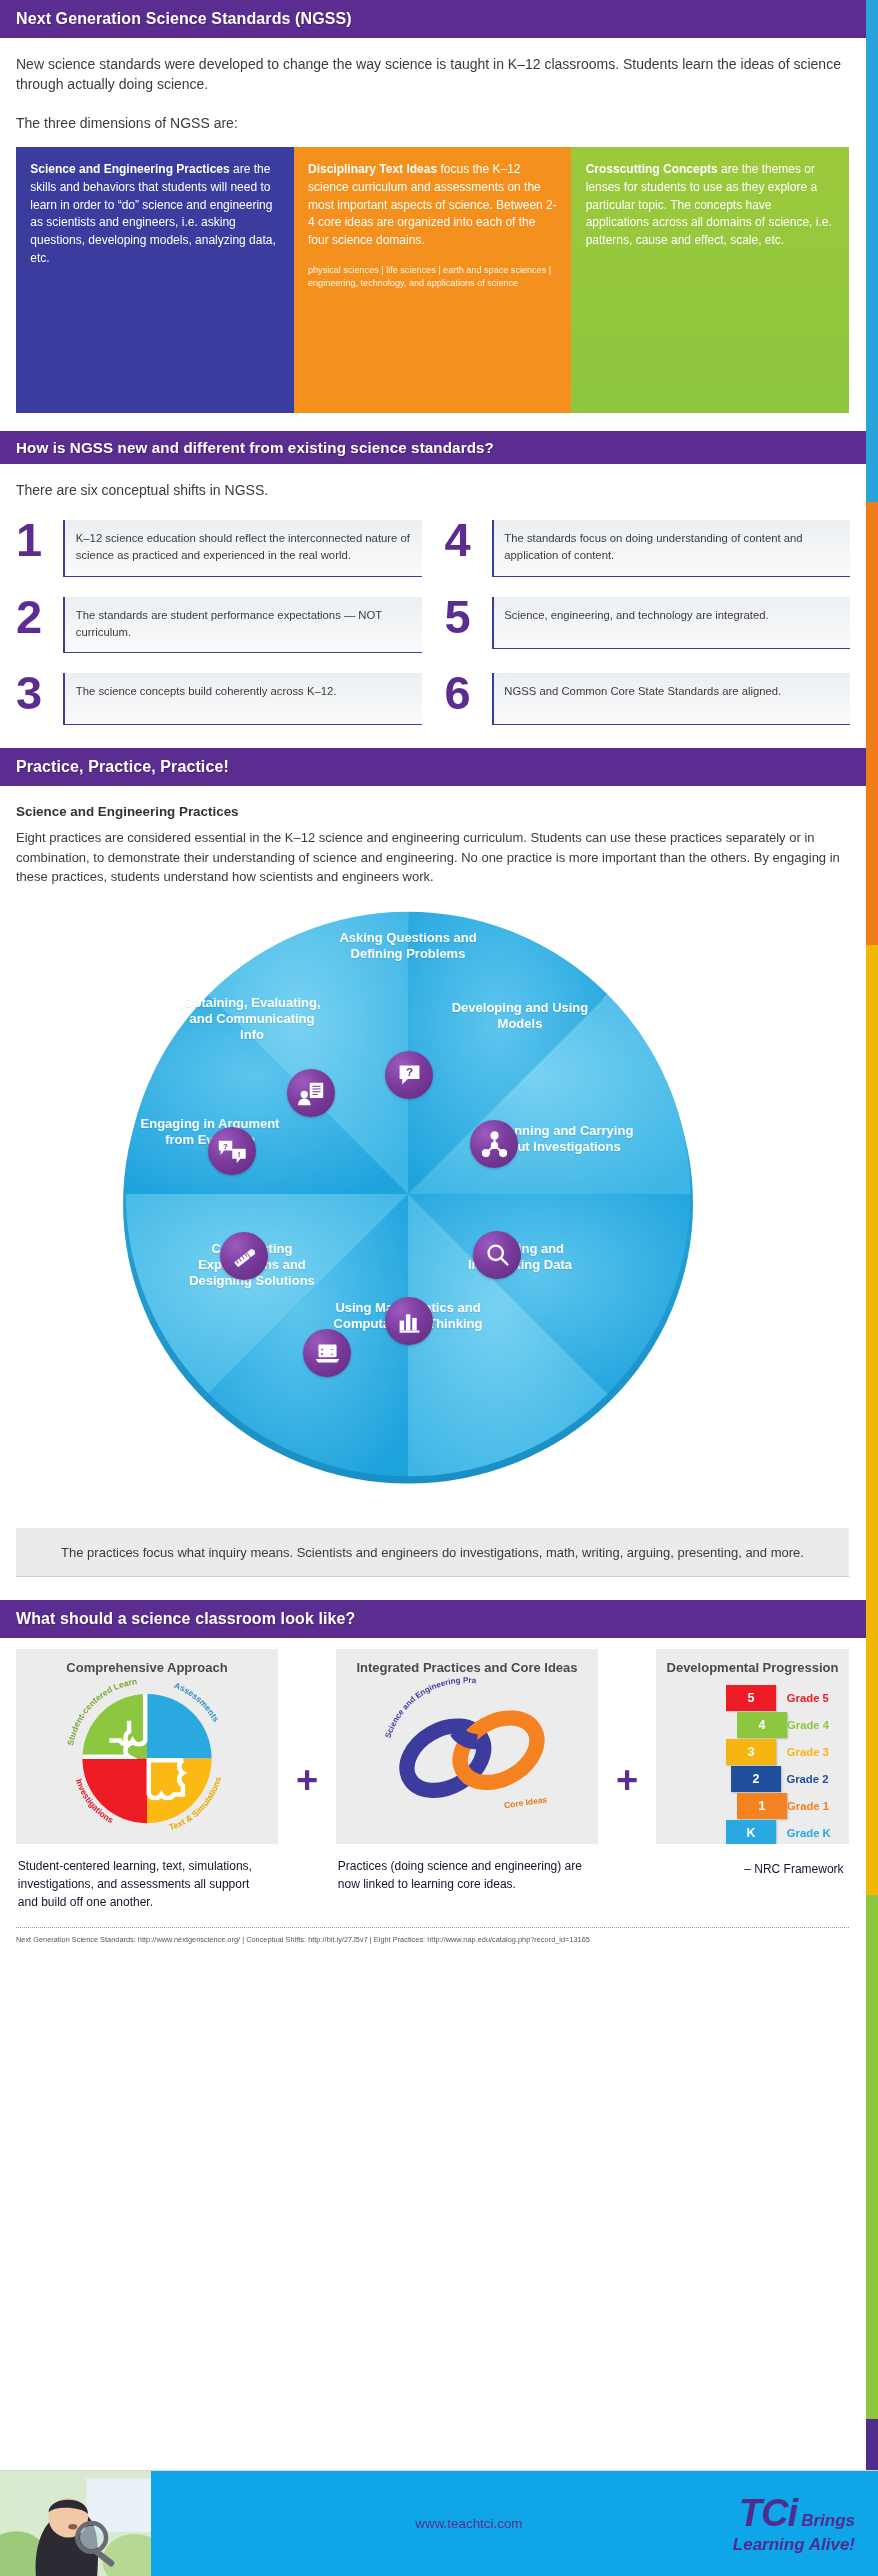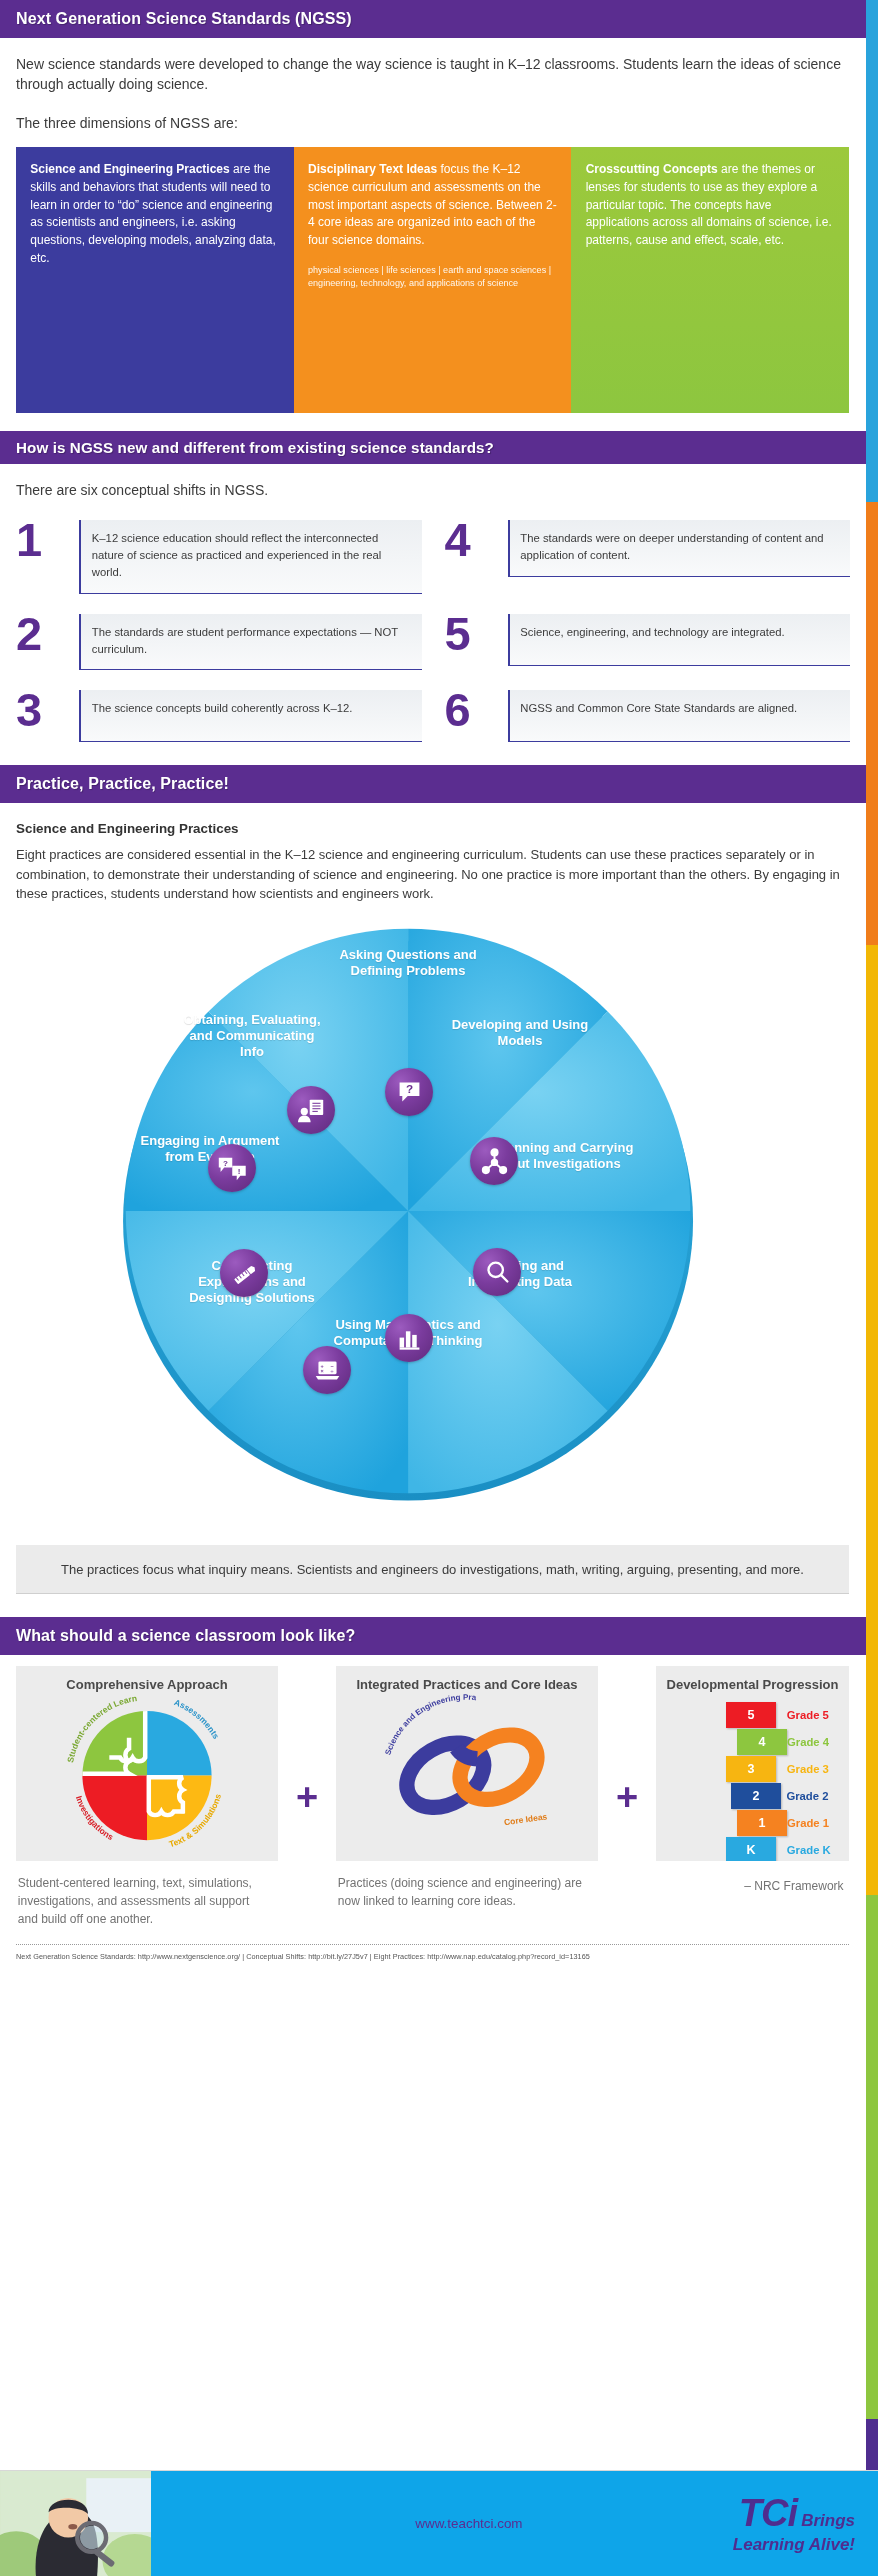--- a/index.html
+++ b/index.html
@@ -96,21 +96,20 @@
   .shift-box {
     flex: 1;
     border-left: 2.7px solid #3c3c9e;
     border-bottom: 1.8px solid #3c3c9e;
     background: linear-gradient(180deg,#eceff2 0%,#f9fafb 100%);
     padding: 10px 10.8px 11.6px 10.8px;
     font-size: 11.3px;
     line-height: 1.5;
     color: #3b3b3b;
     min-height: 52px;
-    margin-left: 16px;
   }
 
   
   .practice-head {
     font-size: 13.4px;
     font-weight: bold;
     color: #333;
     margin-top: 18px;
   }
   .practice-p {
@@ -190,21 +189,21 @@
   .class-title {
     text-align: center;
     font-size: 13px;
     font-weight: bold;
     color: #4a4a4a;
     padding-top: 10.8px;
     line-height: 1.2;
   }
   .class-caption {
     font-size: 12px;
-    color: #737373;
+    color: #0f172a;
     line-height: 1.5;
     padding: 12.5px 9px 0 1.8px;
   }
   .nrc { text-align: right; padding-right: 5.4px; margin-top: 3.6px; }
 
   
   .ladder { margin-top: 9px; }
   .ladder-row { display: flex; align-items: center; height: 27px; }
   .ladder-chip {
     width: 50px; height: 26px;
@@ -287,21 +286,21 @@
   <div class="section-bar thin" style="width:866px">How is NGSS new and different from existing science standards?</div>
   <div class="content" style="width:866px">
     <p class="intro-p">There are six conceptual shifts in NGSS.</p>
     <div class="shift-grid">
       <div class="shift">
         <div class="shift-num">1</div>
         <div class="shift-box">K–12 science education should reflect the interconnected nature of science as practiced and experienced in the real world.</div>
       </div>
       <div class="shift">
         <div class="shift-num">4</div>
-        <div class="shift-box">The standards were on deeper understanding of content and application of content.</div>
+        <div class="shift-box">The standards focus on doing understanding of content and application of content.</div>
       </div>
       <div class="shift">
         <div class="shift-num">2</div>
         <div class="shift-box">The standards are student performance expectations — NOT curriculum.</div>
       </div>
       <div class="shift">
         <div class="shift-num">5</div>
         <div class="shift-box">Science, engineering, and technology are integrated.</div>
       </div>
       <div class="shift">

